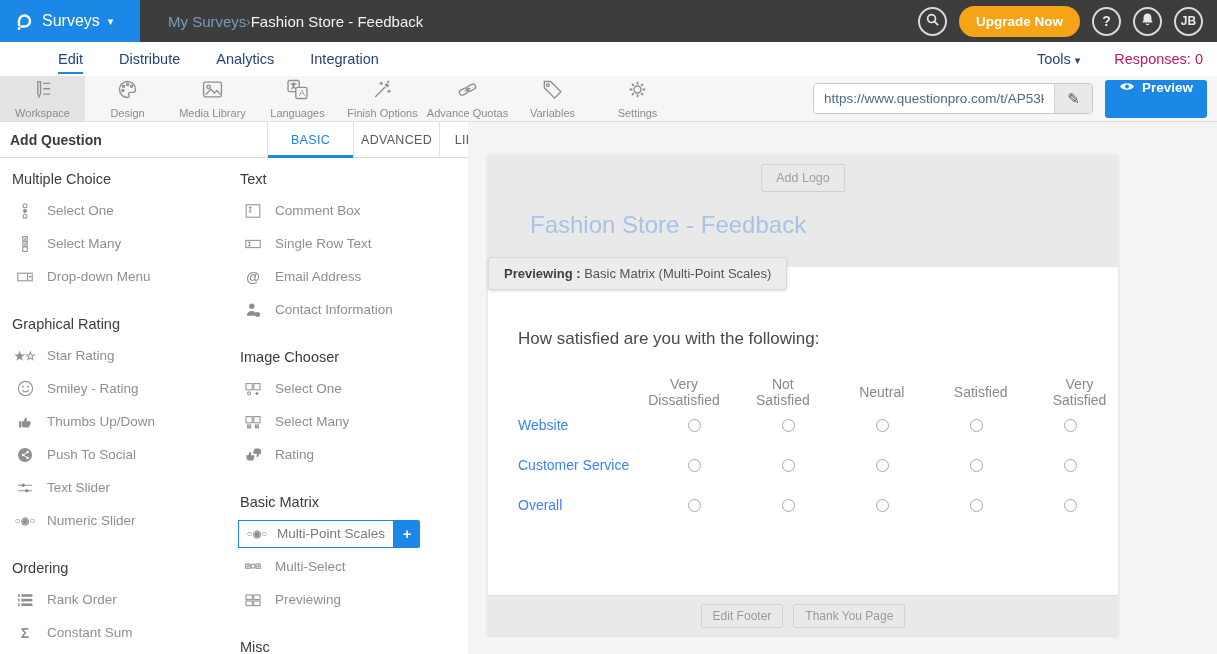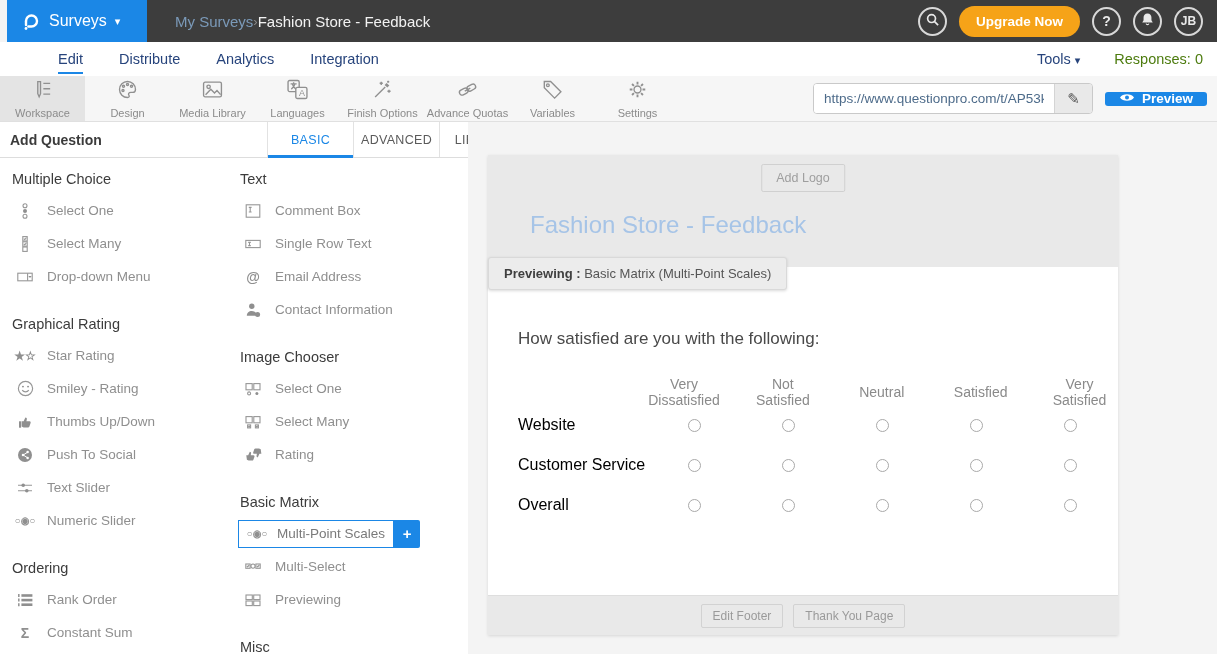--- a/index.html
+++ b/index.html
@@ -1,53 +1,53 @@
 <!DOCTYPE html>
 <html><head>
 <meta charset="utf-8">
 <style>
   * { margin:0; padding:0; box-sizing:border-box; }
   html,body { width:1217px; height:654px; overflow:hidden; }
   body { font-family:"Liberation Sans", sans-serif; background:#f4f4f4; position:relative; }
 
   
-  .top-header { position:absolute; top:0; left:7px; right:0; height:42px; background:#3d3d3d; display:flex; align-items:center; }
+  .top-header { position:absolute; top:0; left:0; right:0; height:42px; background:#3d3d3d; display:flex; align-items:center; }
   .brand { width:140px; height:42px; background:#1b87e6; display:flex; align-items:center; padding-left:12px; gap:8px; cursor:pointer; }
   .brand-label { color:#fff; font-size:16px; }
   .caret { color:#fff; font-size:11px; }
   .crumb { display:flex; align-items:center; margin-left:28px; }
   .crumb-parent { color:#7b9ab9; font-size:15px; cursor:pointer; }
   .crumb-sep { color:#8a8a8a; font-size:13px; }
   .crumb-current { color:#f2f2f2; font-size:15px; }
   .header-right { margin-left:auto; display:flex; align-items:center; gap:12px; padding-right:14px; }
   .hbtn { width:29px; height:29px; border:2px solid #d8d8d8; border-radius:50%; display:flex; align-items:center; justify-content:center; color:#e8e8e8; font-size:14px; font-weight:bold; cursor:pointer; background:transparent; }
   .upgrade { background:#f6a318; color:#fff; font-weight:bold; font-size:13.5px; border:none; border-radius:16px; padding:8px 17px; cursor:pointer; }
 
   
   .sub-nav { position:absolute; top:42px; left:0; right:0; height:34px; background:#fff; display:flex; align-items:center; padding:0 14px; }
   .nav-item { color:#27447c; font-size:14.5px; margin-right:36px; padding:7px 0 5px; cursor:pointer; }
   .nav-item.active { border-bottom:2px solid #1b87e6; }
   .nav-right { margin-left:auto; display:flex; align-items:center; gap:34px; }
   .nav-tools { color:#27447c; font-size:14.5px; cursor:pointer; }
   .nav-tools .caret { color:#27447c; }
-  .nav-resp { color:#4d7c0f; font-size:14.5px; }
+  .nav-resp { color:#be185d; font-size:14.5px; }
 
   
   .toolbar { position:absolute; top:76px; left:0; right:0; height:46px; background:#f6f6f6; border-bottom:1px solid #e0e0e0; display:flex; align-items:stretch; }
   .tb-item { width:85px; display:flex; flex-direction:column; align-items:center; justify-content:center; gap:3px; cursor:pointer; }
   .tb-item.active { background:#e4e4e4; }
   .tb-lb { font-size:11px; color:#8b8b8b; white-space:nowrap; }
   .tb-ic svg { stroke:#909090; fill:none; stroke-width:1.3; }
   .tb-ic svg .f { fill:#909090; stroke:none; }
   .tb-ic svg .wf { fill:#f6f6f6; }
   .toolbar-right { margin-left:auto; display:flex; align-items:center; gap:12px; padding-right:10px; }
   .url-group { display:flex; align-items:stretch; height:31px; border:1px solid #c9c9c9; border-radius:4px; overflow:hidden; background:#fff; }
   .url-input { width:240px; border:none; outline:none; padding:0 10px; font-size:13.5px; color:#4d6b8a; font-family:"Liberation Sans",sans-serif; }
   .url-edit { width:38px; background:#e9e9e9; border-left:1px solid #d4d4d4; display:flex; align-items:center; justify-content:center; color:#555; font-size:15px; cursor:pointer; }
-  .preview-btn { height:14px; background:#1b87e6; border:none; border-radius:3px; color:#fff; font-size:13.5px; font-weight:bold; padding:0 14px; display:flex; align-items:flex-end; gap:7px; cursor:pointer; }
+  .preview-btn { height:38px; background:#1b87e6; border:none; border-radius:3px; color:#fff; font-size:13.5px; font-weight:bold; padding:0 14px; display:flex; align-items:flex-start; gap:7px; cursor:pointer; }
 
   
   .panel { position:absolute; top:122px; left:0; width:560px; bottom:0; background:#fff; border-right:1px solid #c9c9c9; }
   .panel-head { height:36px; border-bottom:1px solid #ddd; display:flex; align-items:stretch; }
   .panel-title { font-size:14px; font-weight:bold; color:#3b3b3b; display:flex; align-items:center; padding-left:10px; flex:1; }
   .ptab { display:flex; align-items:center; justify-content:center; font-size:12.5px; color:#5a5a5a; width:86px; border-left:1px solid #e2e2e2; cursor:pointer; position:relative; letter-spacing:.3px; }
   .ptab.active { color:#1b87e6; }
   .ptab.active:after { content:""; position:absolute; left:0; right:0; bottom:-1px; height:3px; background:#1b87e6; }
   .panel-close { width:34px; border-left:1px solid #e2e2e2; display:flex; align-items:center; justify-content:center; color:#555; font-size:13px; cursor:pointer; }
   .panel-body { display:flex; padding:10px 0 0 10px; height:calc(100% - 36px); overflow:hidden; }
@@ -73,21 +73,21 @@
   .survey-title { position:absolute; left:42px; top:56px; font-size:24px; color:#a6c4e7; font-weight:400; }
   .card-body { background:#fff; height:328px; position:relative; }
   .preview-tip { position:absolute; top:-10px; left:0; background:#ececec; border:1px solid #d9d9d9; border-radius:3px; box-shadow:0 1px 3px rgba(0,0,0,.15); padding:8px 15px; font-size:13px; color:#555; white-space:nowrap; }
   .preview-tip b { color:#3f3f3f; }
   .q-area { padding:62px 0 0 30px; }
   .q-text { font-size:17px; color:#494949; }
   .matrix { margin-top:30px; }
   .mrow { display:flex; align-items:center; }
   .mrow.header { height:26px;gap:22px; }
   .mrow.data { height:40px; }
-  .mlabel { width:140px; font-size:16px; color:#000000; }
+  .mlabel { width:140px; font-size:14px; color:#3b82f6; }
   .mcell { width:102px; display:flex; justify-content:center; font-size:14px; color:#8a8a8a; text-align:center; }
   .radio { width:13px; height:13px; border:1px solid #a9a9a9; border-radius:50%; background:#fff; cursor:pointer; }
   .card-foot { height:40px; background:#e9e9e9; border-top:1px solid #dedede; display:flex; align-items:center; justify-content:center; gap:10px; }
   .foot-btn { border:1px solid #d2d2d2; background:transparent; color:#9a9a9a; font-size:12px; padding:4px 11px; cursor:pointer; font-family:"Liberation Sans",sans-serif; border-radius:2px; }
 </style>
 </head>
 <body>
 
 <div class="top-header">
   <div class="brand">

